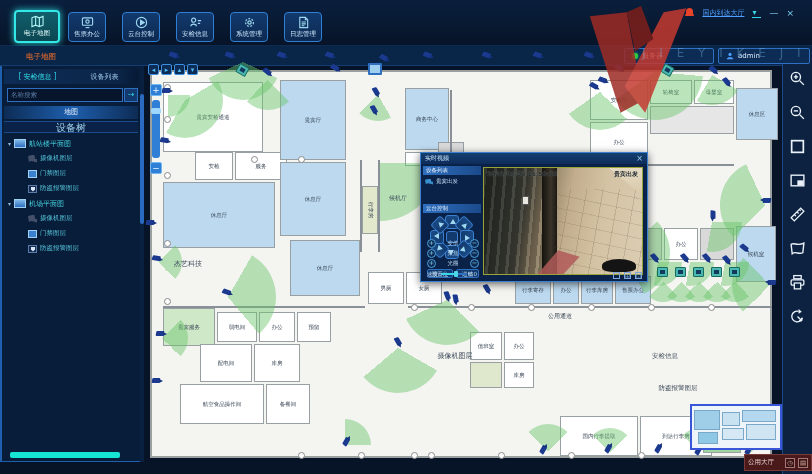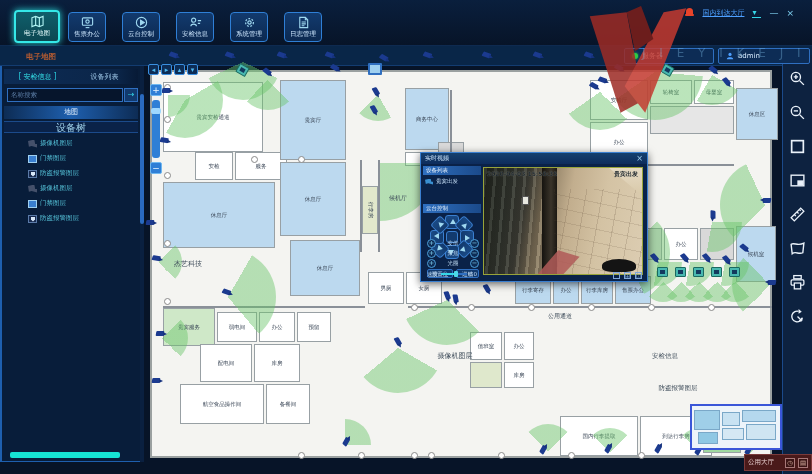--- a/index.html
+++ b/index.html
@@ -240,31 +240,41 @@
         </div>
       <div class="tab">
           <span>设备列表</span>
         </div>
     </div>
     <input id="search" placeholder="名称搜索" style="">
     <div id="searchbtn">→</div>
     <div class="shead1">地图</div>
     <div class="shead2">设备树</div>
     <div id="tree">
+        <div class="tnode">
+          <span class="tri">▾</span>
+          <span class="mapthumb"></span>
+          <span>航站楼平面图</span>
+        </div>
         <div class="tchild">
           <span class="tico tico-camera"></span>
           <span>摄像机图层</span>
         </div>
         <div class="tchild">
           <span class="tico tico-door"></span>
           <span>门禁图层</span>
         </div>
         <div class="tchild">
           <span class="tico tico-shield"></span>
           <span>防盗报警图层</span>
+        </div>
+        <div class="tnode">
+          <span class="tri">▾</span>
+          <span class="mapthumb"></span>
+          <span>机场平面图</span>
         </div>
         <div class="tchild">
           <span class="tico tico-camera"></span>
           <span>摄像机图层</span>
         </div>
         <div class="tchild">
           <span class="tico tico-door"></span>
           <span>门禁图层</span>
         </div>
         <div class="tchild">

